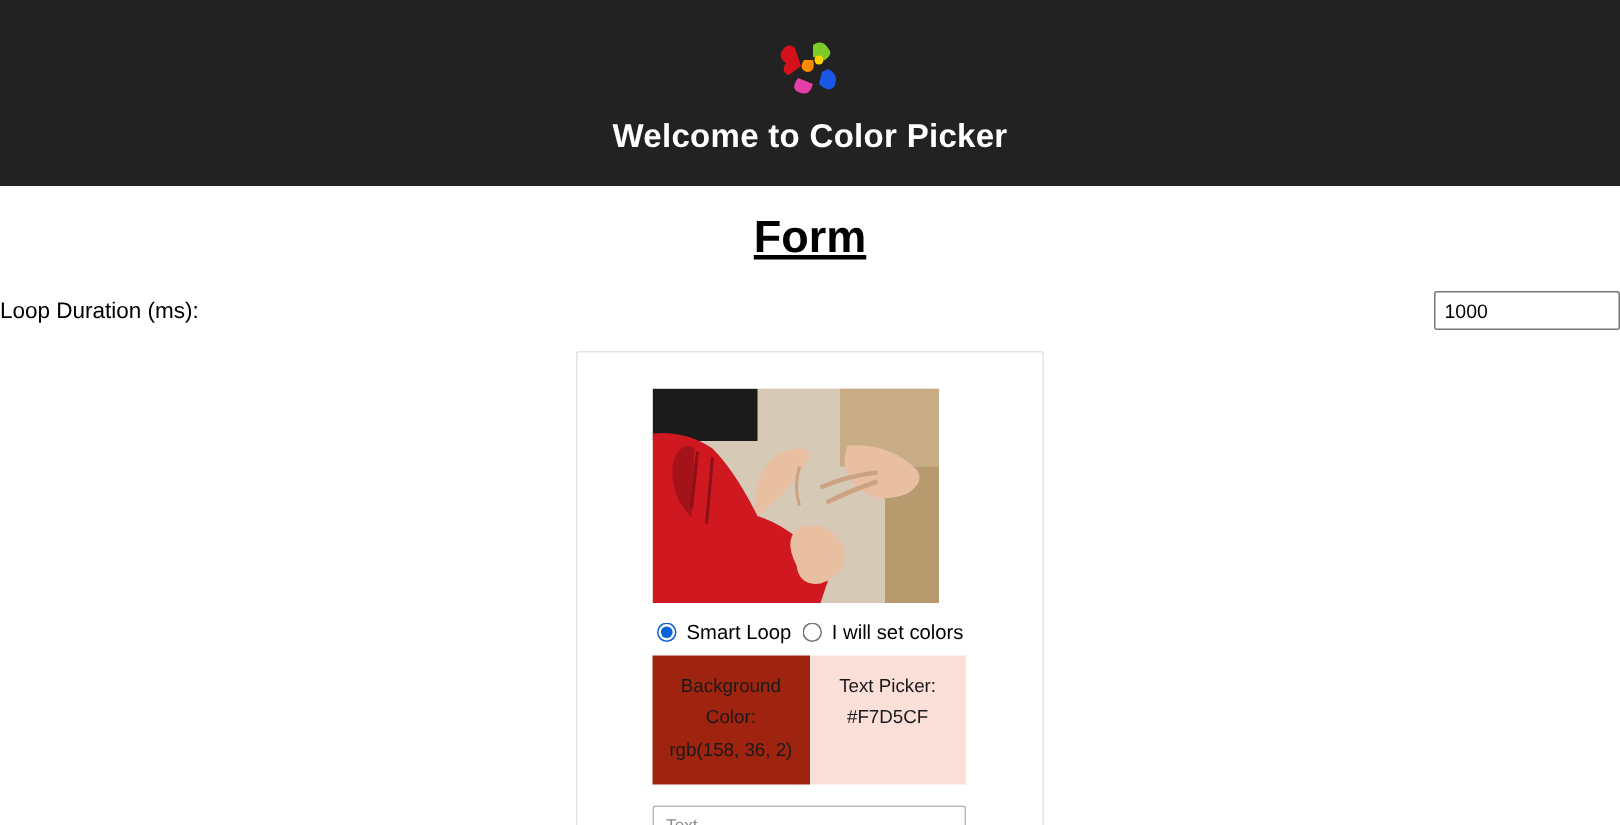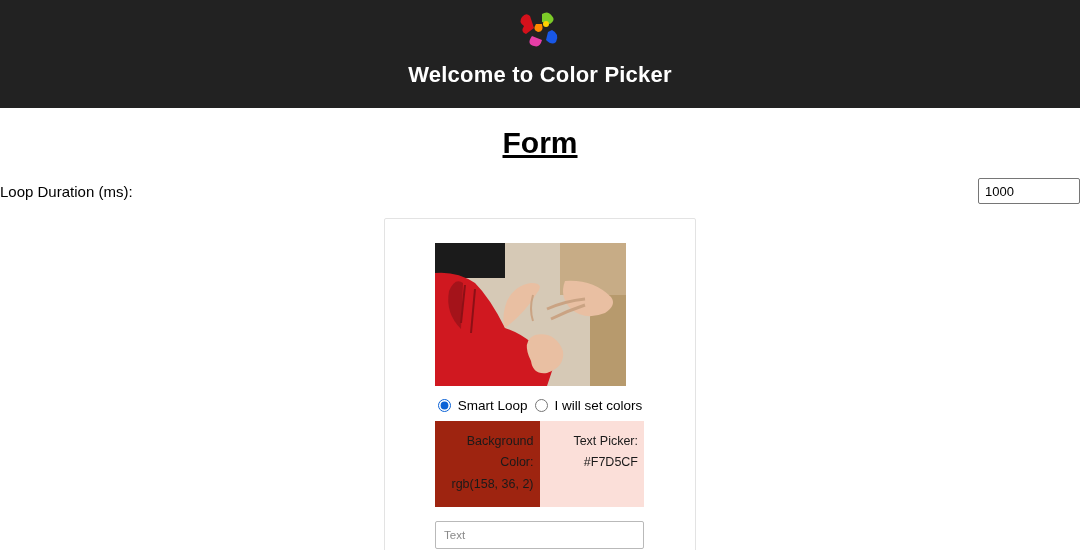--- a/index.html
+++ b/index.html
@@ -1,21 +1,21 @@
 <!DOCTYPE html>
 <html><head>
   <meta charset="utf-8">
   <style>
     * { box-sizing: border-box; margin: 0; padding: 0; }
     body { font-family: -apple-system, BlinkMacSystemFont, "Segoe UI", Arial, sans-serif; background: #fff; }
     .header {
       background: #222222;
       color: #fff;
       text-align: center;
-      padding: 10px 0 20px;
+      padding: 26px 0 20px;
     }
     .logo {
       width: 56px;
       height: 44px;
       margin: 0 auto 8px;
       position: relative;
     }
     .logo svg { width: 100%; height: 100%; }
     .header h1 {
       font-size: 22px;
@@ -31,21 +31,21 @@
     }
     .loop-row {
       display: flex;
       align-items: center;
       justify-content: space-between;
       gap: 8px;
       margin-bottom: 14px;
     }
     .loop-row label { font-size: 15px; }
     .loop-row input[type="text"] {
-      width: 102px; height: 26px;
+      width: 124px; height: 26px;
       padding: 2px 6px;
       font-size: 13px;
       border: 1px solid #767676;
       border-radius: 2px;
       background: #fff;
     }
     .card {
       width: 312px;
       margin: 0 auto;
       border: 1px solid #e3e3e3;
@@ -86,21 +86,21 @@
       margin-bottom: 8px;
     }
     .radio-row input[type="radio"] { accent-color: #0b62d6; }
     .swatches {
       display: flex;
       width: 209px;
       margin-bottom: 14px;
     }
     .swatch {
       flex: 1;
-      text-align: right;
+      text-align: center;
       padding: 10px 6px 12px;
       font-size: 12.5px;
       line-height: 1.7;
     }
     .swatch-bg { background: #9e2410; color: #1a1a1a; }
     .swatch-text { background: #fbdfd9; color: #1a1a1a; }
     .text-input {
       width: 209px;
       height: 28px;
       padding: 4px 8px;

